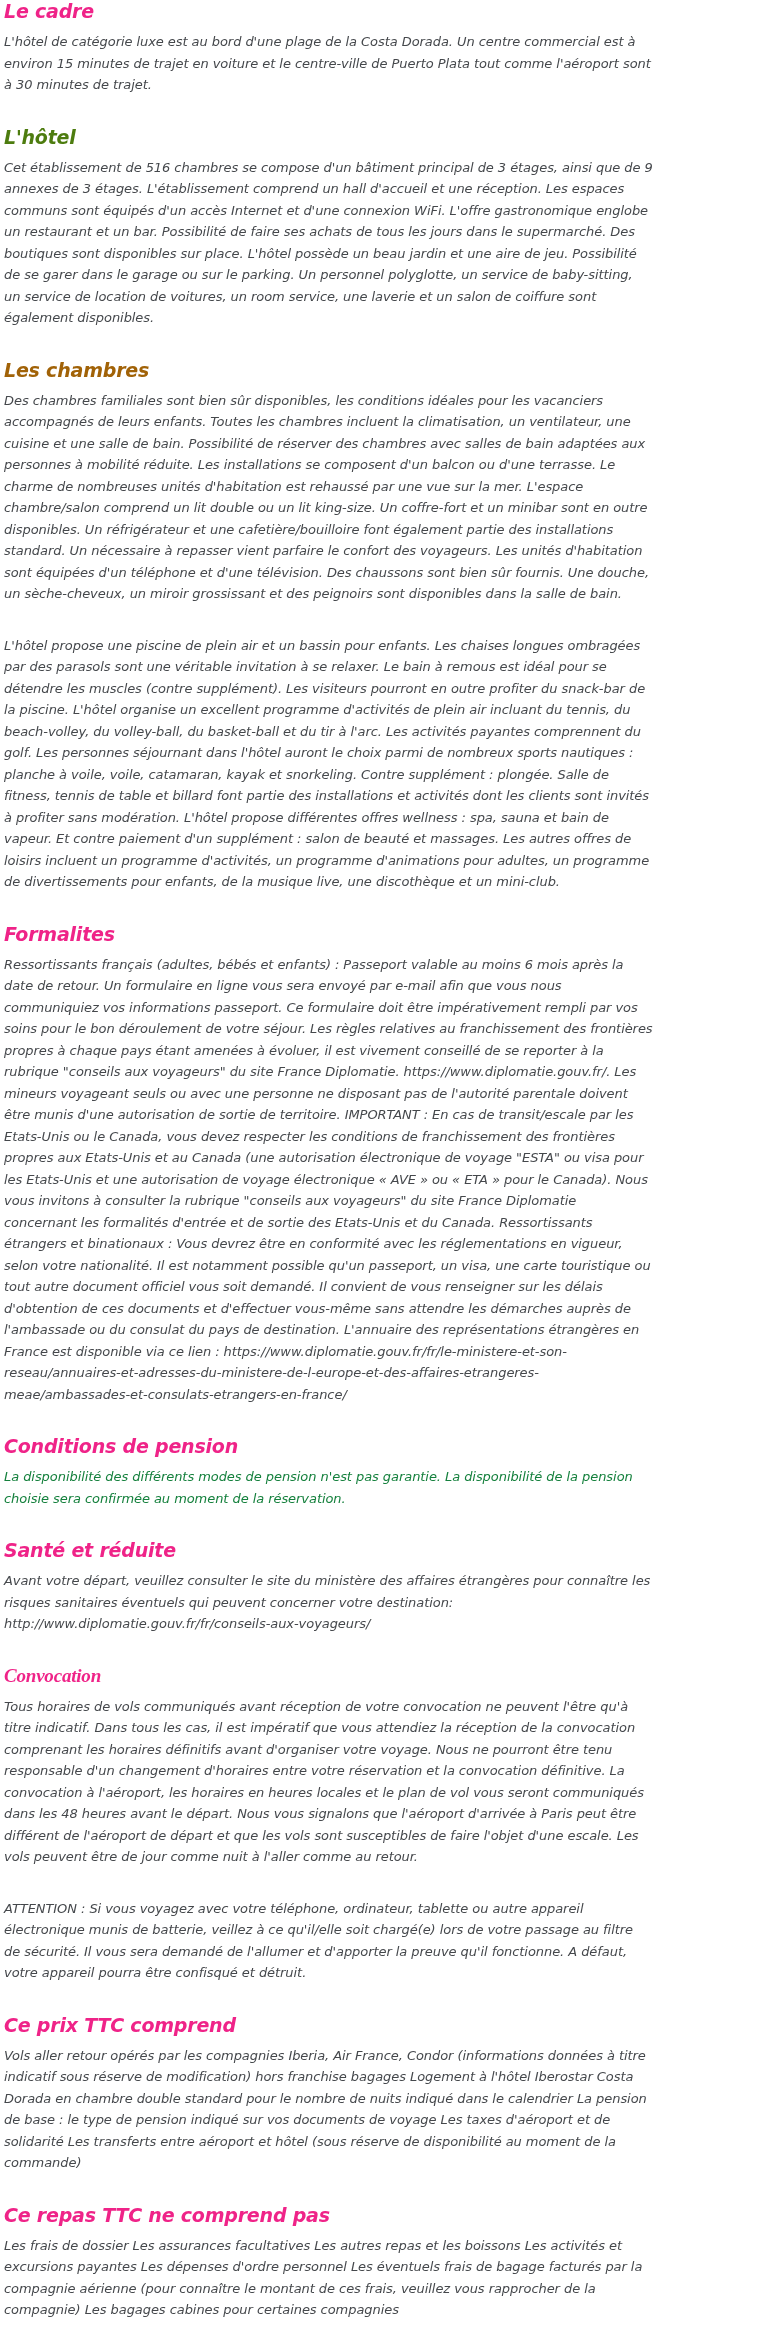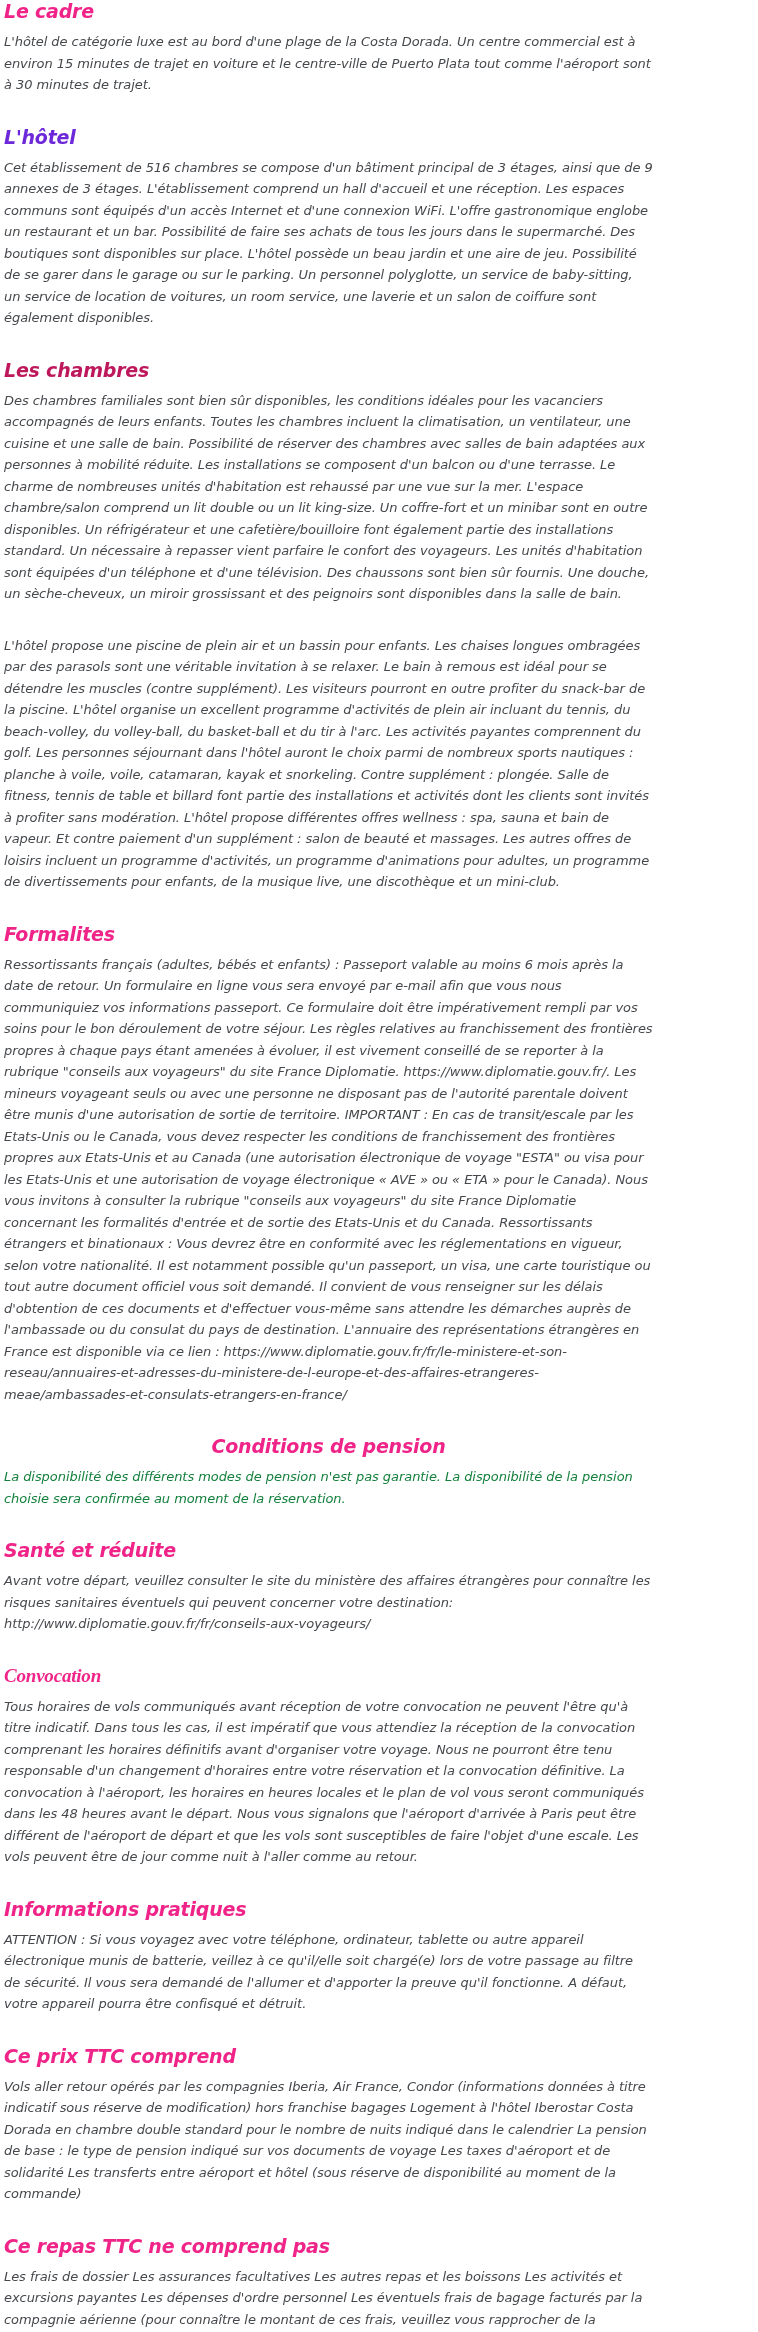--- a/index.html
+++ b/index.html
@@ -57,55 +57,54 @@
 <body style="background: rgb(255, 255, 255);">
 
 <div class="page">
 
   <div class="section">
     <h2 class="section-title" style="color: rgb(239, 35, 136);">Le cadre</h2>
     <p class="section-body" style="color: rgb(69, 72, 76);">L'hôtel de catégorie luxe est au bord d'une plage de la Costa Dorada. Un centre commercial est à environ 15 minutes de trajet en voiture et le centre-ville de Puerto Plata tout comme l'aéroport sont à 30 minutes de trajet.</p>
   </div>
 
   <div class="section gap-lg">
-    <h2 class="section-title" style="color: #6d28d9; font-style: italic;">L'hôtel</h2>
+    <h2 class="section-title" style="color: #4d7c0f; font-style: italic;">L'hôtel</h2>
     <p class="section-body" style="color: rgb(69, 72, 76);">Cet établissement de 516 chambres se compose d'un bâtiment principal de 3 étages, ainsi que de 9 annexes de 3 étages. L'établissement comprend un hall d'accueil et une réception. Les espaces communs sont équipés d'un accès Internet et d'une connexion WiFi. L'offre gastronomique englobe un restaurant et un bar. Possibilité de faire ses achats de tous les jours dans le supermarché. Des boutiques sont disponibles sur place. L'hôtel possède un beau jardin et une aire de jeu. Possibilité de se garer dans le garage ou sur le parking. Un personnel polyglotte, un service de baby-sitting, un service de location de voitures, un room service, une laverie et un salon de coiffure sont également disponibles.</p>
   </div>
 
   <div class="section gap-lg">
-    <h2 class="section-title" style="color: #be185d; margin-top: 24px;">Les chambres</h2>
+    <h2 class="section-title" style="color: #a16207; margin-top: 24px;">Les chambres</h2>
     <p class="section-body" style="color: rgb(69, 72, 76);">Des chambres familiales sont bien sûr disponibles, les conditions idéales pour les vacanciers accompagnés de leurs enfants. Toutes les chambres incluent la climatisation, un ventilateur, une cuisine et une salle de bain. Possibilité de réserver des chambres avec salles de bain adaptées aux personnes à mobilité réduite. Les installations se composent d'un balcon ou d'une terrasse. Le charme de nombreuses unités d'habitation est rehaussé par une vue sur la mer. L'espace chambre/salon comprend un lit double ou un lit king-size. Un coffre-fort et un minibar sont en outre disponibles. Un réfrigérateur et une cafetière/bouilloire font également partie des installations standard. Un nécessaire à repasser vient parfaire le confort des voyageurs. Les unités d'habitation sont équipées d'un téléphone et d'une télévision. Des chaussons sont bien sûr fournis. Une douche, un sèche-cheveux, un miroir grossissant et des peignoirs sont disponibles dans la salle de bain.</p>
   </div>
 
   <div class="section gap-lg">
     <p class="section-body" style="color: rgb(69, 72, 76);">L'hôtel propose une piscine de plein air et un bassin pour enfants. Les chaises longues ombragées par des parasols sont une véritable invitation à se relaxer. Le bain à remous est idéal pour se détendre les muscles (contre supplément). Les visiteurs pourront en outre profiter du snack-bar de la piscine. L'hôtel organise un excellent programme d'activités de plein air incluant du tennis, du beach-volley, du volley-ball, du basket-ball et du tir à l'arc. Les activités payantes comprennent du golf. Les personnes séjournant dans l'hôtel auront le choix parmi de nombreux sports nautiques : planche à voile, voile, catamaran, kayak et snorkeling. Contre supplément : plongée. Salle de fitness, tennis de table et billard font partie des installations et activités dont les clients sont invités à profiter sans modération. L'hôtel propose différentes offres wellness : spa, sauna et bain de vapeur. Et contre paiement d'un supplément : salon de beauté et massages. Les autres offres de loisirs incluent un programme d'activités, un programme d'animations pour adultes, un programme de divertissements pour enfants, de la musique live, une discothèque et un mini-club.</p>
   </div>
 
   <div class="section gap-lg">
     <h2 class="section-title" style="color: rgb(239, 35, 136);">Formalites</h2>
     <p class="section-body" style="color: rgb(69, 72, 76);">Ressortissants français (adultes, bébés et enfants) : Passeport valable au moins 6 mois après la date de retour. Un formulaire en ligne vous sera envoyé par e-mail afin que vous nous communiquiez vos informations passeport. Ce formulaire doit être impérativement rempli par vos soins pour le bon déroulement de votre séjour. Les règles relatives au franchissement des frontières propres à chaque pays étant amenées à évoluer, il est vivement conseillé de se reporter à la rubrique "conseils aux voyageurs" du site France Diplomatie. https://www.diplomatie.gouv.fr/. Les mineurs voyageant seuls ou avec une personne ne disposant pas de l'autorité parentale doivent être munis d'une autorisation de sortie de territoire. IMPORTANT : En cas de transit/escale par les Etats-Unis ou le Canada, vous devez respecter les conditions de franchissement des frontières propres aux Etats-Unis et au Canada (une autorisation électronique de voyage "ESTA" ou visa pour les Etats-Unis et une autorisation de voyage électronique « AVE » ou « ETA » pour le Canada). Nous vous invitons à consulter la rubrique "conseils aux voyageurs" du site France Diplomatie concernant les formalités d'entrée et de sortie des Etats-Unis et du Canada. Ressortissants étrangers et binationaux : Vous devrez être en conformité avec les réglementations en vigueur, selon votre nationalité. Il est notamment possible qu'un passeport, un visa, une carte touristique ou tout autre document officiel vous soit demandé. Il convient de vous renseigner sur les délais d'obtention de ces documents et d'effectuer vous-même sans attendre les démarches auprès de l'ambassade ou du consulat du pays de destination. L'annuaire des représentations étrangères en France est disponible via ce lien : https://www.diplomatie.gouv.fr/fr/le-ministere-et-son-reseau/annuaires-et-adresses-du-ministere-de-l-europe-et-des-affaires-etrangeres-meae/ambassades-et-consulats-etrangers-en-france/</p>
   </div>
 
   <div class="section gap-lg">
-    <h2 class="section-title" style="color: rgb(239, 35, 136); text-align: center;">Conditions de pension</h2>
+    <h2 class="section-title" style="color: rgb(239, 35, 136);">Conditions de pension</h2>
     <p class="section-body" style="color: #15803d;">La disponibilité des différents modes de pension n'est pas garantie. La disponibilité de la pension choisie sera confirmée au moment de la réservation.</p>
   </div>
 
   <div class="section gap-lg">
     <h2 class="section-title" style="color: rgb(239, 35, 136);">Santé et réduite</h2>
     <p class="section-body" style="color: rgb(69, 72, 76);">Avant votre départ, veuillez consulter le site du ministère des affaires étrangères pour connaître les risques sanitaires éventuels qui peuvent concerner votre destination: http://www.diplomatie.gouv.fr/fr/conseils-aux-voyageurs/</p>
   </div>
 
   <div class="section gap-lg">
     <h2 class="section-title" style="color: rgb(239, 35, 136); font-family: Liberation Serif, serif;">Convocation</h2>
     <p class="section-body" style="color: rgb(69, 72, 76);">Tous horaires de vols communiqués avant réception de votre convocation ne peuvent l'être qu'à titre indicatif. Dans tous les cas, il est impératif que vous attendiez la réception de la convocation comprenant les horaires définitifs avant d'organiser votre voyage. Nous ne pourront être tenu responsable d'un changement d'horaires entre votre réservation et la convocation définitive. La convocation à l'aéroport, les horaires en heures locales et le plan de vol vous seront communiqués dans les 48 heures avant le départ. Nous vous signalons que l'aéroport d'arrivée à Paris peut être différent de l'aéroport de départ et que les vols sont susceptibles de faire l'objet d'une escale. Les vols peuvent être de jour comme nuit à l'aller comme au retour.</p>
   </div>
 
   <div class="section gap-lg">
-    <h2 class="section-title" style="color: rgb(239, 35, 136);">Informations pratiques</h2>
     <p class="section-body" style="color: rgb(69, 72, 76);">ATTENTION : Si vous voyagez avec votre téléphone, ordinateur, tablette ou autre appareil électronique munis de batterie, veillez à ce qu'il/elle soit chargé(e) lors de votre passage au filtre de sécurité. Il vous sera demandé de l'allumer et d'apporter la preuve qu'il fonctionne. A défaut, votre appareil pourra être confisqué et détruit.</p>
   </div>
 
   <div class="section gap-lg">
     <h2 class="section-title" style="color: rgb(239, 35, 136);">Ce prix TTC comprend</h2>
     <p class="section-body" style="color: rgb(69, 72, 76);">Vols aller retour opérés par les compagnies Iberia, Air France, Condor (informations données à titre indicatif sous réserve de modification) hors franchise bagages Logement à l'hôtel Iberostar Costa Dorada en chambre double standard pour le nombre de nuits indiqué dans le calendrier La pension de base : le type de pension indiqué sur vos documents de voyage Les taxes d'aéroport et de solidarité Les transferts entre aéroport et hôtel (sous réserve de disponibilité au moment de la commande)</p>
   </div>
 
   <div class="section gap-lg">
     <h2 class="section-title" style="color: rgb(239, 35, 136);">Ce repas TTC ne comprend pas</h2>

